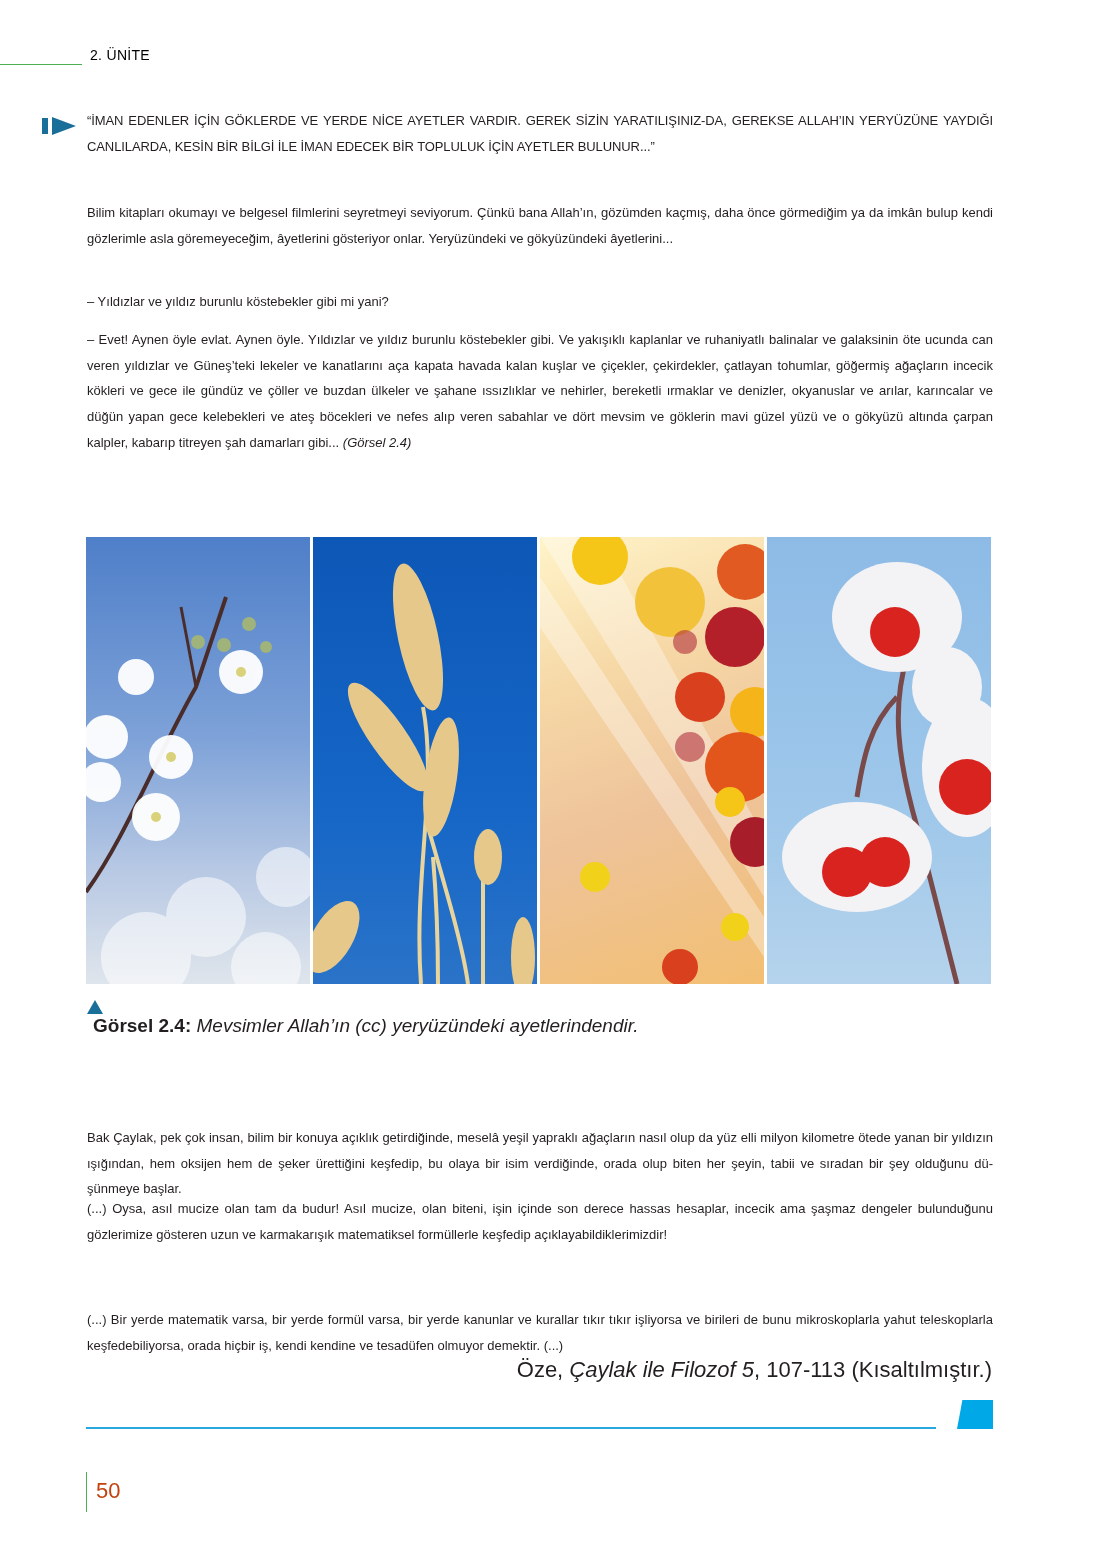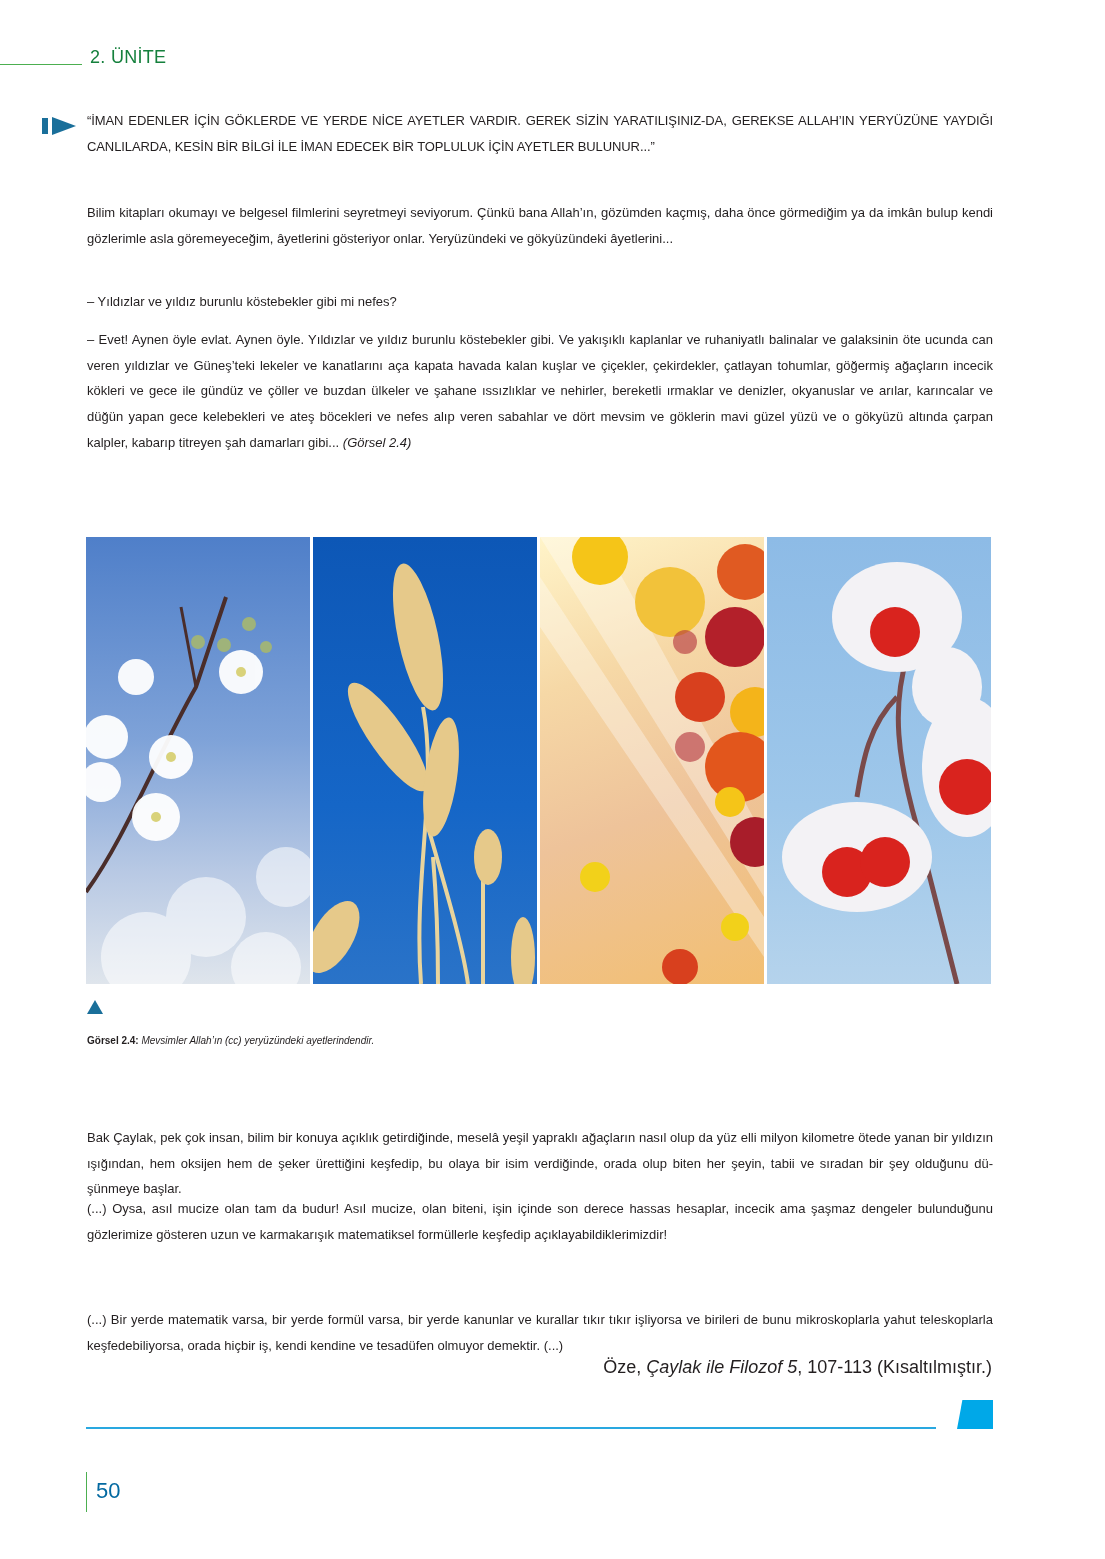--- a/index.html
+++ b/index.html
@@ -1,57 +1,57 @@
 <!DOCTYPE html>
 <html><head>
   <meta charset="utf-8">
   <style>
     html, body { margin: 0; padding: 0; background: #ffffff; }
     body {
       width: 1105px; height: 1559px; position: relative; overflow: hidden;
       font-family: "Liberation Sans", sans-serif; color: #231f20;
     }
     .unit-line { position: absolute; left: 0; top: 64px; width: 82px; height: 1px; background: #4caf50; }
-    .unit-label { position: absolute; left: 90px; top: 47px; font-size: 18px; color: #15803d; letter-spacing: 0.3px; }
+    .unit-label { position: absolute; left: 90px; top: 47px; font-size: 14px; color: #000000; letter-spacing: 0.3px; }
 
     .marker { position: absolute; left: 42px; top: 117px; width: 36px; height: 18px; }
     .marker .bar { position: absolute; left: 0; top: 1px; width: 6px; height: 16px; background: #1a6f9a; }
     .marker .tri { position: absolute; left: 10px; top: 0; width: 0; height: 0;
       border-top: 9px solid transparent; border-bottom: 9px solid transparent; border-left: 24px solid #1a6f9a; }
 
     .text-block { position: absolute; left: 87px; width: 906px; font-size: 13px; line-height: 25.7px; }
     .text-block p { margin: 0; text-align: justify; text-align-last: left; }
     .quote { top: 108px; font-size: 13px; line-height: 26.3px; letter-spacing: -0.1px; }
     .para1 { top: 200px; }
     .dialog1 { top: 289px; }
     .para2 { top: 327px; }
     .para3 { top: 1125px; }
     .para4 { top: 1196px; }
     .para5 { top: 1267px; margin-top: 40px; }
-    .citation { position: absolute; right: 113px; top: 1357px; font-size: 18px; }
+    .citation { position: absolute; right: 113px; top: 1357px; font-size: 22px; }
     .it { font-style: italic; }
 
     .images { position: absolute; left: 86px; top: 537px; width: 905px; height: 447px; display: flex; gap: 3px; }
     .panel { flex: 1; height: 100%; position: relative; overflow: hidden; }
     .spring { background: linear-gradient(180deg, #4f7fc9 0%, #7ea2d8 45%, #b8c9e4 75%, #dfe5ec 100%); }
     .summer { background: linear-gradient(180deg, #0d57b6 0%, #1566c7 60%, #2a73c8 100%); }
     .autumn { background: linear-gradient(160deg, #fff4c9 0%, #f6d8a6 30%, #eec39a 60%, #f2bf72 100%); }
     .winter { background: linear-gradient(180deg, #8dbbe6 0%, #9ec7ea 60%, #b5d3ec 100%); }
 
     .caption-tri { position: absolute; left: 87px; top: 1000px; width: 0; height: 0;
       border-left: 8px solid transparent; border-right: 8px solid transparent; border-bottom: 14px solid #1a6f9a; }
-    .caption { position: absolute; left: 87px; top: 1015px; font-size: 10px; margin-top: 20px; }
+    .caption { position: absolute; left: 93px; top: 1015px; font-size: 19px; }
     .caption b { font-weight: bold; }
 
     .bottom-rule { position: absolute; left: 86px; top: 1427px; width: 850px; height: 2px; background: #29a8e0; }
     .bottom-shape { position: absolute; left: 957px; top: 1400px; width: 36px; height: 29px; background: #00a8e8;
       clip-path: polygon(15% 0, 100% 0, 100% 100%, 0 100%); }
 
     .page-bar { position: absolute; left: 86px; top: 1472px; width: 1px; height: 40px; background: #4caf50; }
-    .page-num { position: absolute; left: 96px; top: 1478px; font-size: 22px; color: #0369a1; }
+    .page-num { position: absolute; left: 96px; top: 1478px; font-size: 22px; color: #c2410c; }
   </style>
 </head>
 <body>
 
 <div class="unit-line"></div>
 <div class="unit-label">2. ÜNİTE</div>
 
 <div class="marker">
   <div class="bar"></div>
   <div class="tri"></div>
@@ -59,21 +59,21 @@
 
 <div class="text-block quote">
   <p>“İMAN EDENLER İÇİN GÖKLERDE VE YERDE NİCE AYETLER VARDIR. GEREK SİZİN YARATILIŞINIZ-DA, GEREKSE ALLAH’IN YERYÜZÜNE YAYDIĞI CANLILARDA, KESİN BİR BİLGİ İLE İMAN EDECEK BİR TOPLULUK İÇİN AYETLER BULUNUR...”</p>
 </div>
 
 <div class="text-block para1">
   <p>Bilim kitapları okumayı ve belgesel filmlerini seyretmeyi seviyorum. Çünkü bana Allah’ın, gözümden kaçmış, daha önce görmediğim ya da imkân bulup kendi gözlerimle asla göremeyeceğim, âyetlerini gösteriyor onlar. Yeryüzündeki ve gökyüzündeki âyetlerini...</p>
 </div>
 
 <div class="text-block dialog1">
-  <p>– Yıldızlar ve yıldız burunlu köstebekler gibi mi nefes?</p>
+  <p>– Yıldızlar ve yıldız burunlu köstebekler gibi mi yani?</p>
 </div>
 
 <div class="text-block para2">
   <p><span>– Evet! Aynen öyle evlat. Aynen öyle. Yıldızlar ve yıldız burunlu köstebekler gibi. Ve yakışıklı kaplanlar ve ruhaniyatlı balinalar ve galaksinin öte ucunda can veren yıldızlar ve Güneş’teki lekeler ve kanatlarını açа kapata havada kalan kuşlar ve çiçekler, çekirdekler, çatlayan tohumlar, göğermiş ağaçların incecik kökleri ve gece ile gündüz ve çöller ve buzdan ülkeler ve şahane ıssızlıklar ve nehirler, bereketli ırmaklar ve denizler, okyanuslar ve arılar, karıncalar ve düğün yapan gece kelebekleri ve ateş böcekleri ve nefes alıp veren sabahlar ve dört mevsim ve göklerin mavi güzel yüzü ve o gökyüzü altında çarpan kalpler, kabarıp titreyen şah damarları gibi... </span><span class="it">(Görsel 2.4)</span></p>
 </div>
 
 <div class="images">
   <div class="panel spring">
     <svg width="224" height="447" viewBox="0 0 224 447">
       <path d="M0 355 C40 300 70 220 110 150 L140 60" stroke="#4a2d2a" stroke-width="4" fill="none"></path>

